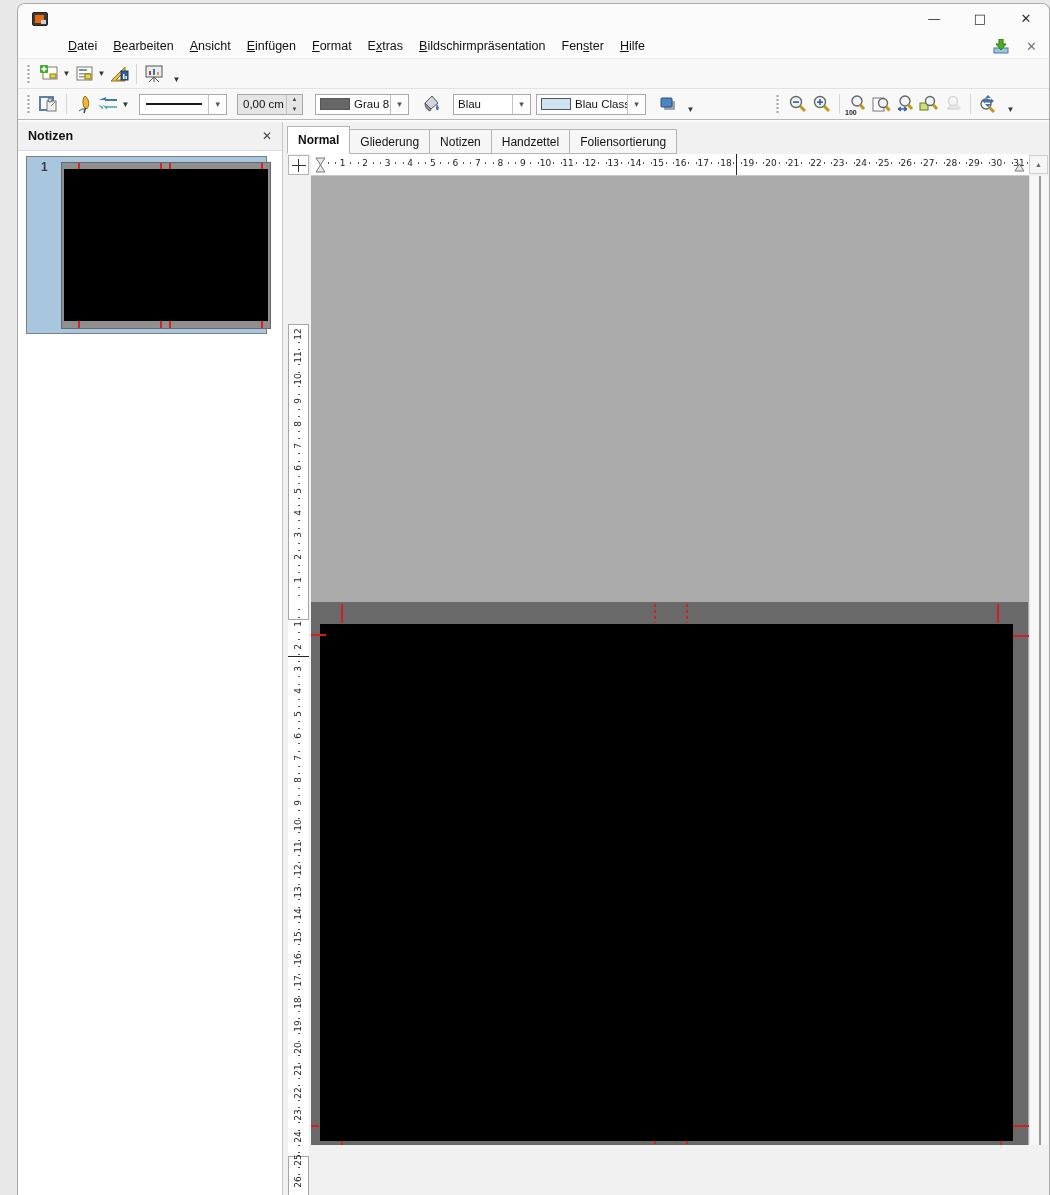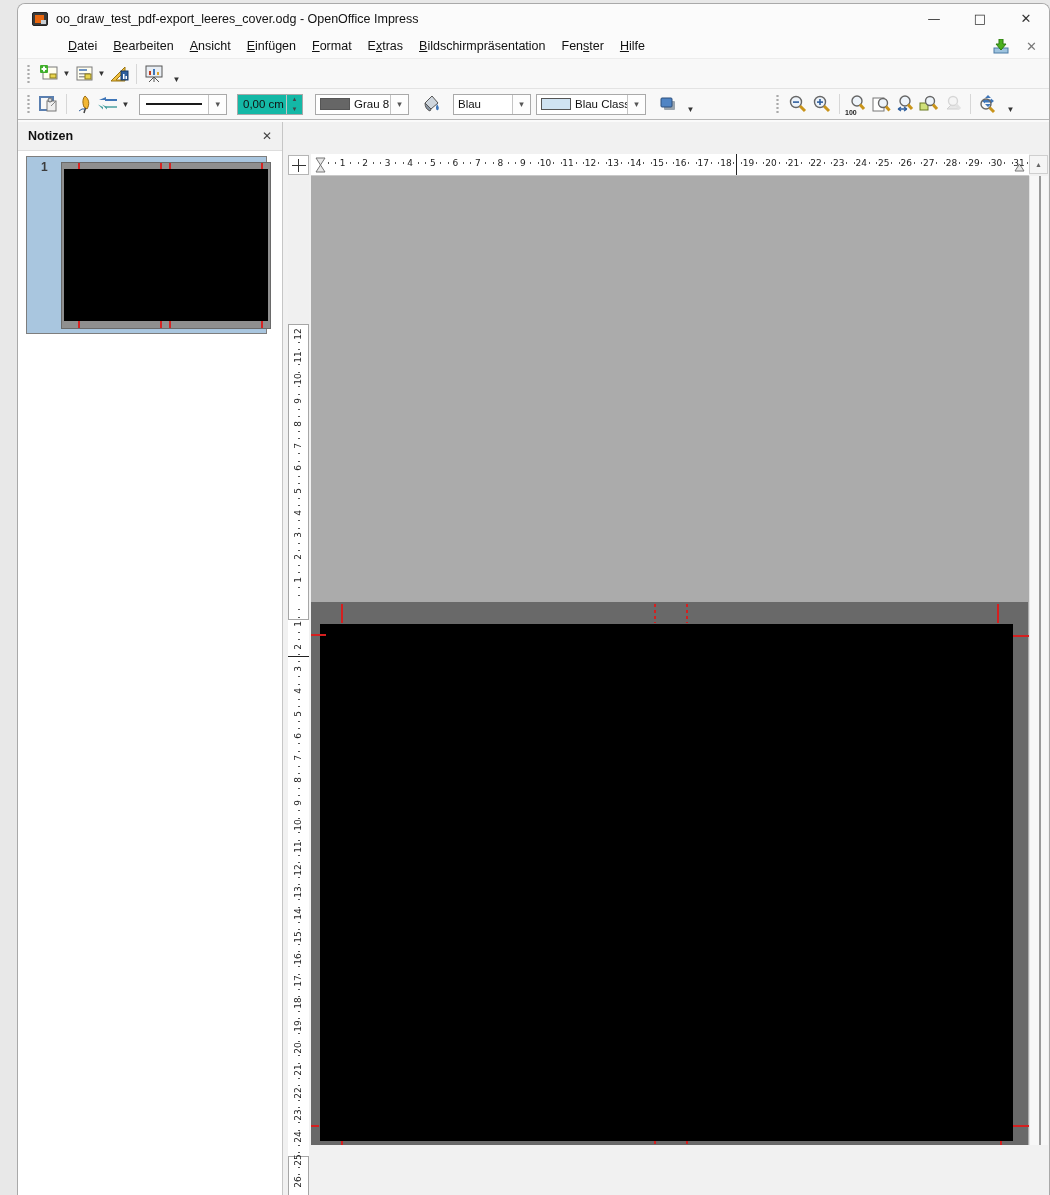--- a/index.html
+++ b/index.html
@@ -41,21 +41,21 @@
   .overflow-btn { width:13px; height:26px; display:flex; align-items:flex-end; justify-content:center;
     font-size:8px; color:#333; padding-bottom:3px; margin-left:4px; }
   .disabled { opacity:.35; }
 
   
   .select { height:21px; background:#fff; border:1px solid #a9a9a9; display:flex; align-items:center; font-size:11.5px; color:#111; }
   .select .sel-label { padding:0 4px; white-space:nowrap; overflow:hidden; flex:1; }
   .sel-arrow { width:18px; height:100%; border-left:1px solid #c4c4c4; display:flex; align-items:center; justify-content:center;
     font-size:9px; color:#555; background:#fdfdfd; }
   .swatch { width:30px; height:12px; border:1px solid #555; margin-left:4px; flex:none; }
-  .spinner { height:21px; width:66px; background:#14b8a6; border:1px solid #a9a9a9; display:flex; }
+  .spinner { height:21px; width:66px; background:#e5e5e5; border:1px solid #a9a9a9; display:flex; }
   .spin-val { flex:1; font-size:11.5px; color:#111; display:flex; align-items:center; padding-left:5px; }
   .spin-btns { width:16px; border-left:1px solid #c4c4c4; display:flex; flex-direction:column; }
   .spin-btns span { flex:1; display:flex; align-items:center; justify-content:center; font-size:6px; color:#444; }
   .line-preview { width:58px; height:2px; background:#1a1a1a; margin:0 6px; }
 
   
   svg { display:block; }
 
   
   .content { position:absolute; left:0; top:118px; right:0; bottom:0; background:#fff; }
@@ -115,21 +115,20 @@
     border-left:1px solid #e2e2e2; }
   .v-thumb { position:absolute; left:9px; top:0; width:2px; height:100%; background:#9a9a9a; }
 </style>
 </head>
 <body>
 
 <div class="window">
 
   <div class="titlebar">
     <span class="app-icon"></span>
-    <span class="title-text">oo_draw_test_pdf-export_leeres_cover.odg - OpenOffice Impress</span>
     <div class="win-controls">
       <span class="win-btn">—</span>
       <span class="win-btn">□</span>
       <span class="win-btn">✕</span>
     </div>
   </div>
 
   <div class="menubar">
     <div style="display:flex;margin-left:28px;">
         <span class="menu-item"><u>D</u>atei</span>
@@ -347,20 +346,27 @@
           <span class="tmark b" style="left:16px;"></span>
           <span class="tmark b" style="left:98px;"></span>
           <span class="tmark b" style="left:107px;"></span>
           <span class="tmark b" style="left:199px;"></span>
         </div>
       </div>
     </div>
 
     <div class="main">
 
+      <div class="tabsrow">
+          <div class="tab active">Normal</div>
+          <div class="tab">Gliederung</div>
+          <div class="tab">Notizen</div>
+          <div class="tab">Handzettel</div>
+          <div class="tab">Foliensortierung</div>
+        </div>
 
       <div class="corner-box"></div>
 
       <div class="h-ruler">
         <span class="margin-marker" style="left:4px;">
           <svg width="11" height="16" viewBox="0 0 11 16">
             <path d="M1 1 L10 1 L5.5 8 Z M1 15 L10 15 L5.5 8 Z" fill="#e8e8e8" stroke="#777"></path>
           </svg>
         </span>
         <span class="margin-marker" style="left:703px; top:9px;">

